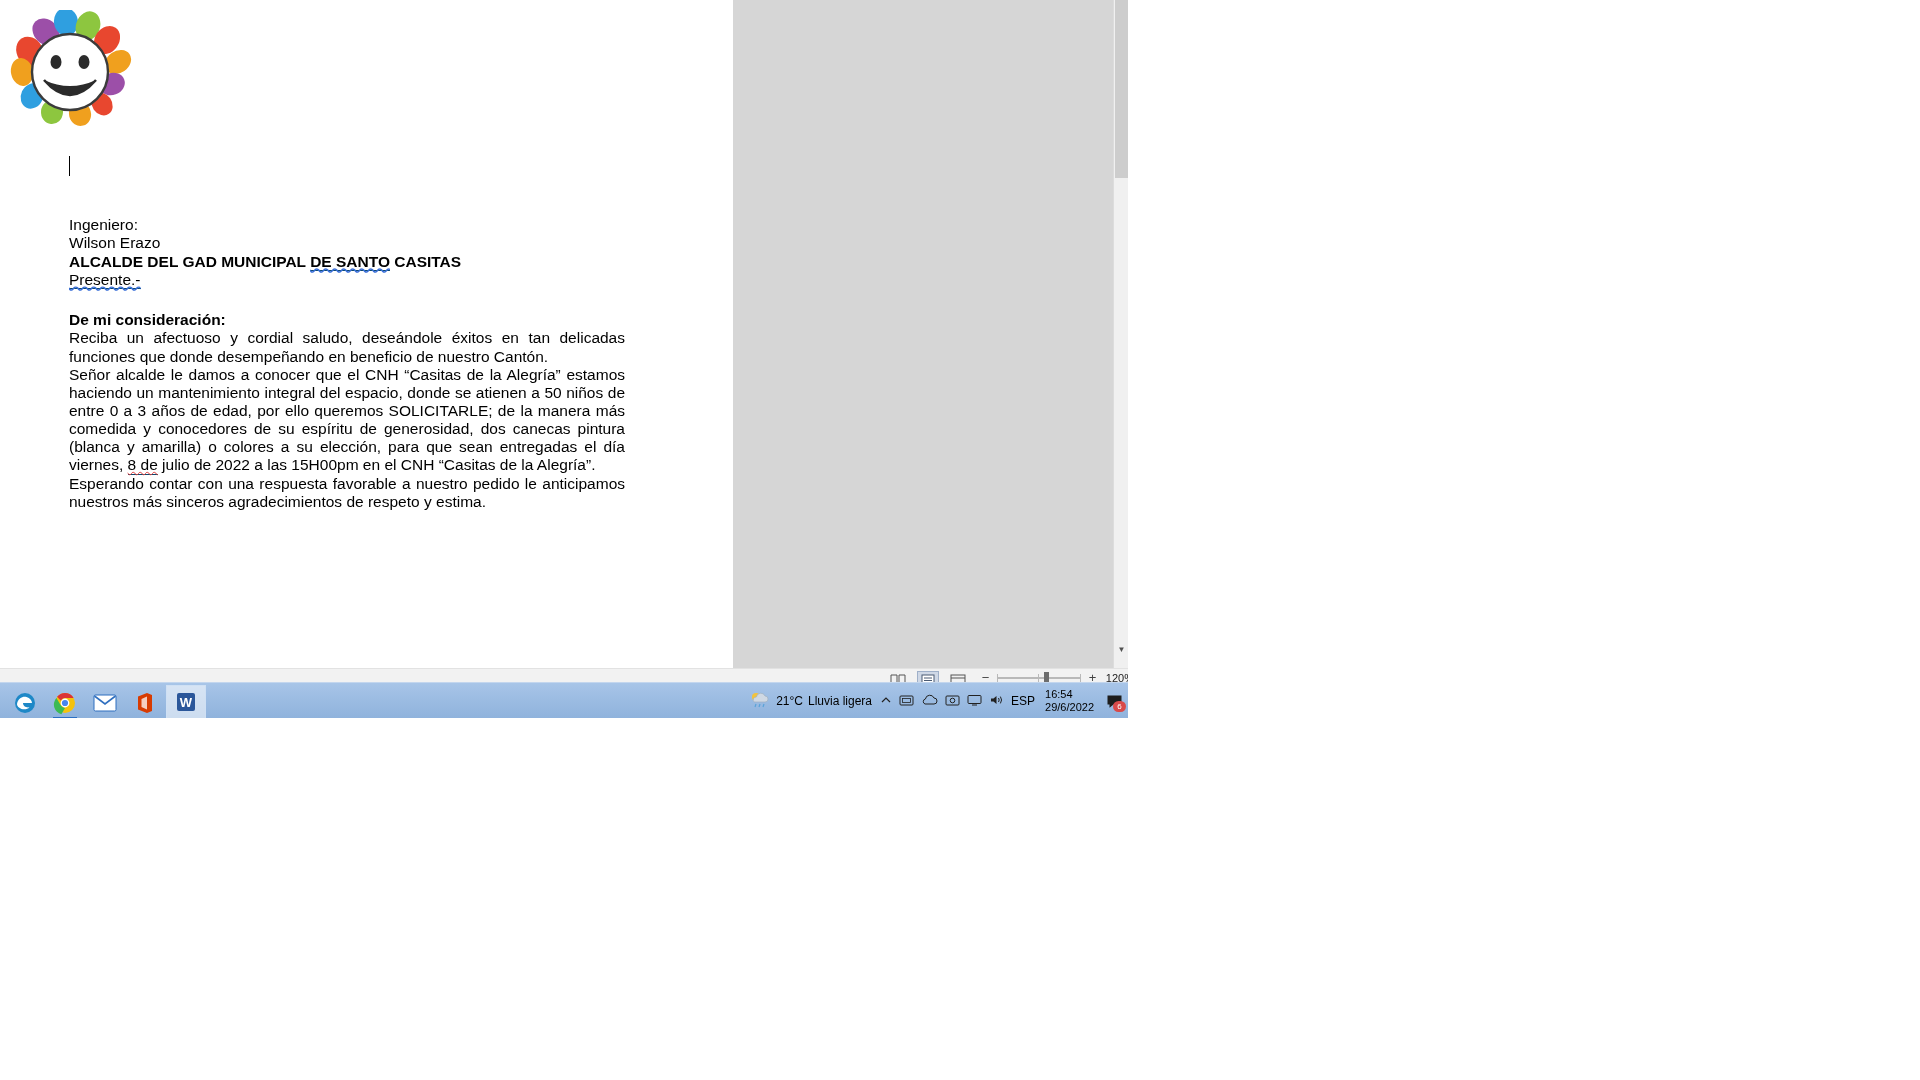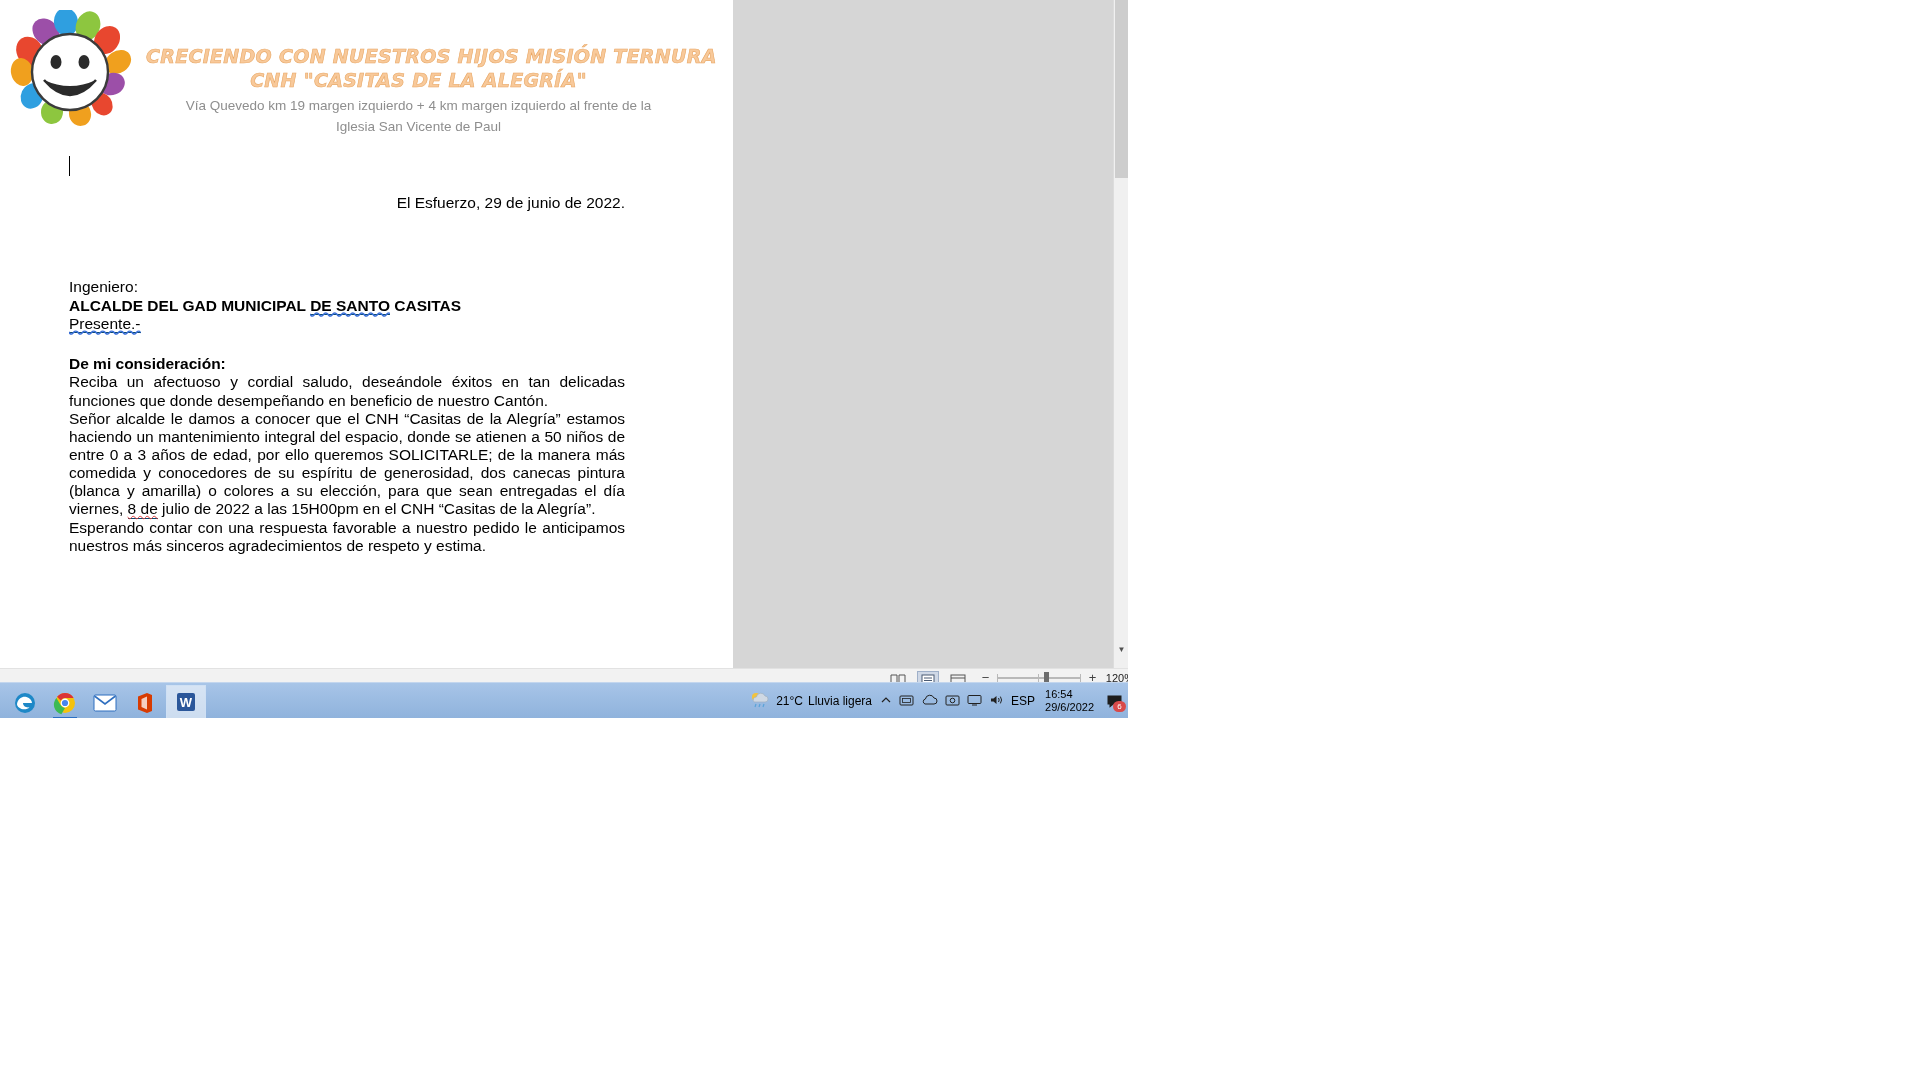--- a/index.html
+++ b/index.html
@@ -405,37 +405,31 @@
               <ellipse cx="94" cy="94" rx="10" ry="12" fill="#e8472f" transform="rotate(-35 94 94)"></ellipse>
             </g>
 
             <circle cx="62" cy="62" r="38" fill="#ffffff" stroke="#3b3b3b" stroke-width="2.4"></circle>
             <ellipse cx="48" cy="52" rx="5.5" ry="7" fill="#2b2b2b"></ellipse>
             <ellipse cx="76" cy="52" rx="5.5" ry="7" fill="#2b2b2b"></ellipse>
             <path d="M36 70 Q62 100 88 70 Q62 82 36 70 Z" fill="#2b2b2b"></path>
             <path d="M36 70 Q62 100 88 70" fill="none" stroke="#2b2b2b" stroke-width="2.5"></path>
           </svg>
         </div>
-        <div class="head-text">
-          <div class="head-title">CRECIENDO CON NUESTROS HIJOS MISIÓN TERNURA</div>
-          <div class="head-title">CNH "CASITAS DE LA ALEGRÍA"</div>
-          <div class="head-addr">Vía Quevedo km 19 margen izquierdo + 4 km margen izquierdo al frente de la</div>
-          <div class="head-addr">Iglesia San Vicente de Paul</div>
-        </div>
       </div>
 
       <div class="caret"></div>
 
       <div class="body-text">
 
-        <p class="p-date">El Esfuerzo, 29 de junio de 2022.</p>
 
         <div class="p-gap-big"></div>
 
         <p class="line">Ingeniero:</p>
+        <p class="line">Wilson Erazo</p>
         <p class="line bold"><span>ALCALDE DEL GAD MUNICIPAL </span><span class="u-plain u-blue-wavy">DE  SANTO</span><span> CASITAS</span></p>
         <p class="line"><span class="u-plain u-blue-wavy">Presente.-</span></p>
 
         <p class="line bold p-space">De mi consideración:</p>
 
         <p class="justify p-space-sm">Reciba un afectuoso y cordial saludo, deseándole éxitos en tan delicadas funciones que donde desempeñando en beneficio de nuestro Cantón.</p>
 
         <p class="justify p-space"><span>Señor alcalde le damos a conocer que el CNH “Casitas de la Alegría” estamos haciendo un mantenimiento integral del espacio, donde se atienen a 50 niños de entre 0 a 3 años de edad, por ello queremos SOLICITARLE; de la manera más comedida y conocedores de su espíritu de generosidad, dos canecas pintura (blanca y amarilla) o colores a su elección, para que sean entregadas el día viernes, </span><span class="u-plain u-red">8 de</span><span> julio de 2022 a las 15H00pm en el CNH “Casitas de la Alegría”.</span></p>
 
         <p class="justify p-space">Esperando contar con una respuesta favorable a nuestro pedido le anticipamos nuestros más sinceros agradecimientos de respeto y estima.</p>

